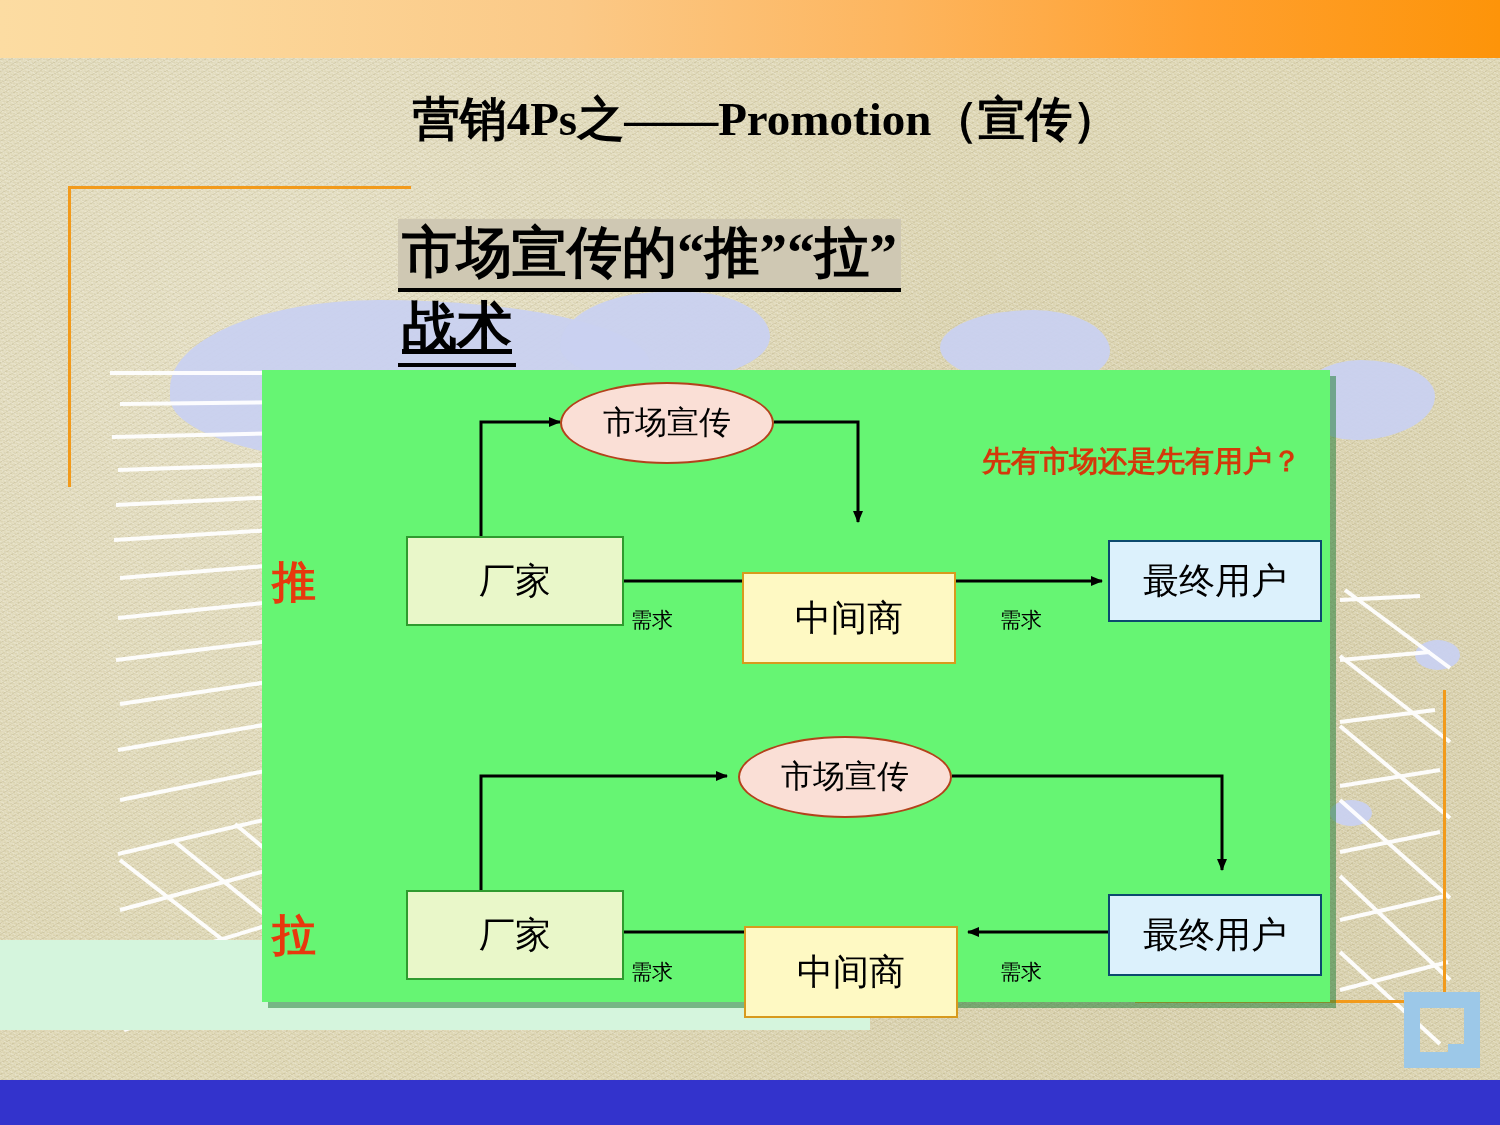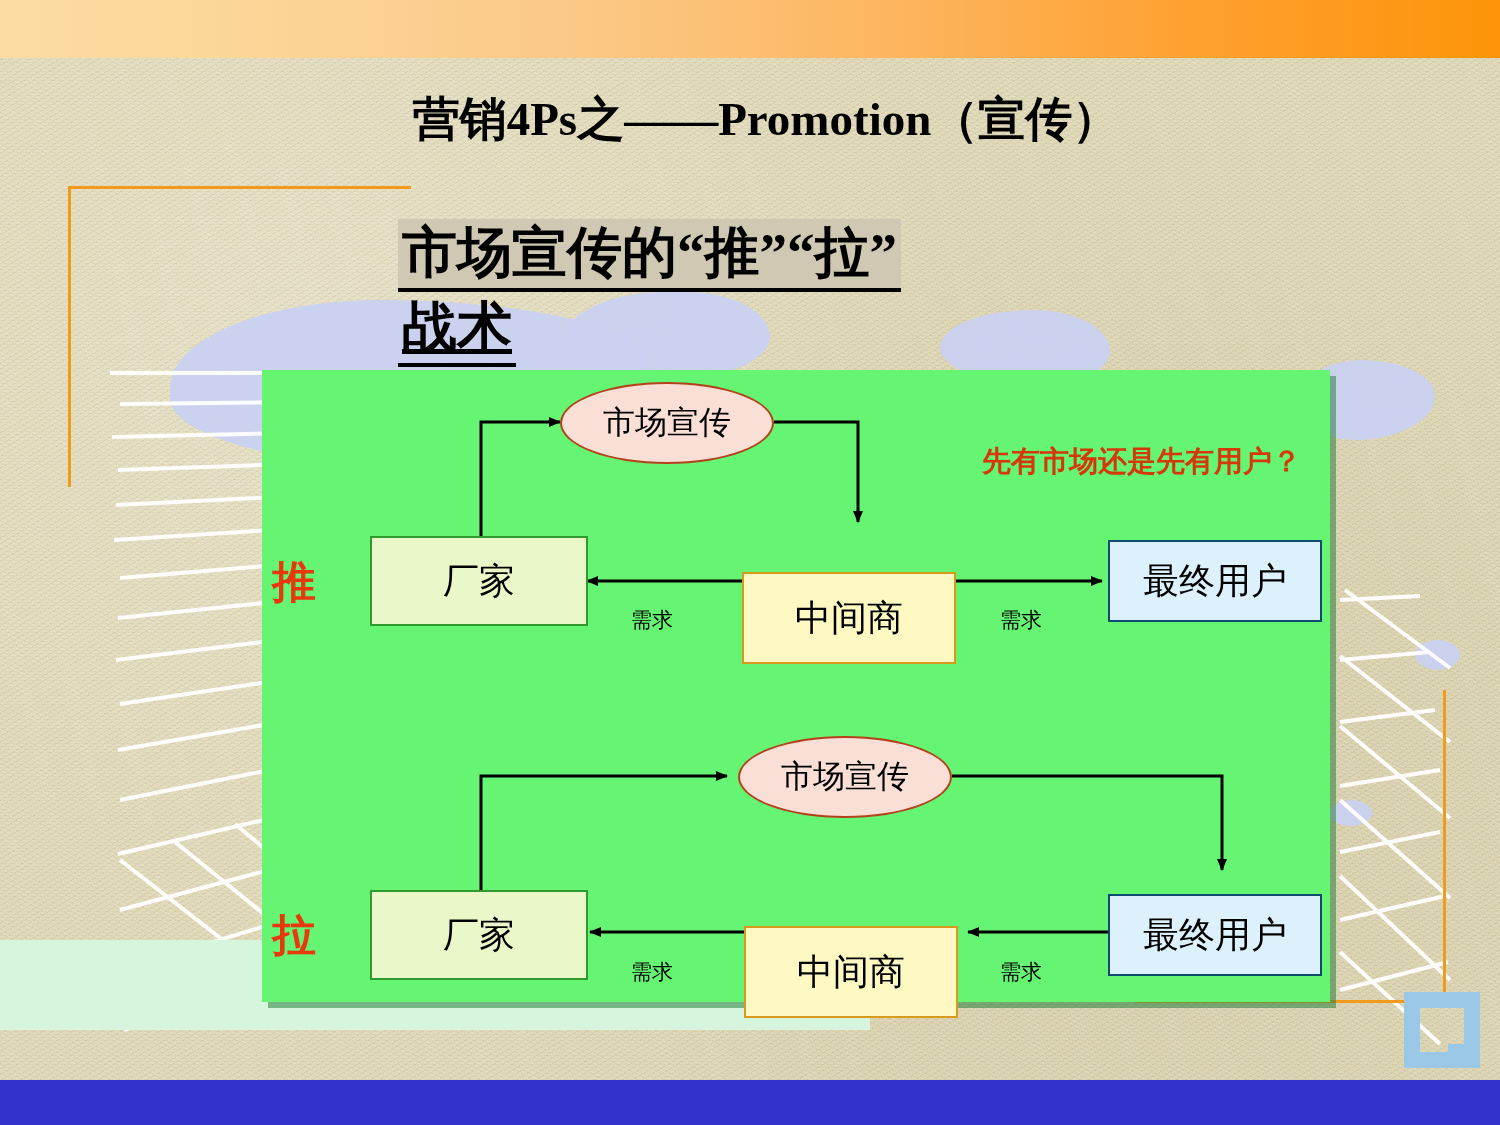--- a/index.html
+++ b/index.html
@@ -191,20 +191,21 @@
     align-items: center;
     justify-content: center;
     font-family: "Liberation Serif", "DejaVu Serif", serif;
     font-size: 36px;
     color: #000;
     white-space: nowrap;
   }
   .node-maker {
     background: #E9F7C9;
     border: 2px solid #2F9B2F;
+    margin-left: 36px;
   }
   .node-dealer {
     background: #fef9c3;
     border: 2px solid #D79A1D;
     margin-top: 36px;
   }
   .node-user {
     background: #DCF1FC;
     border: 2px solid #0c4a6e;
   }

